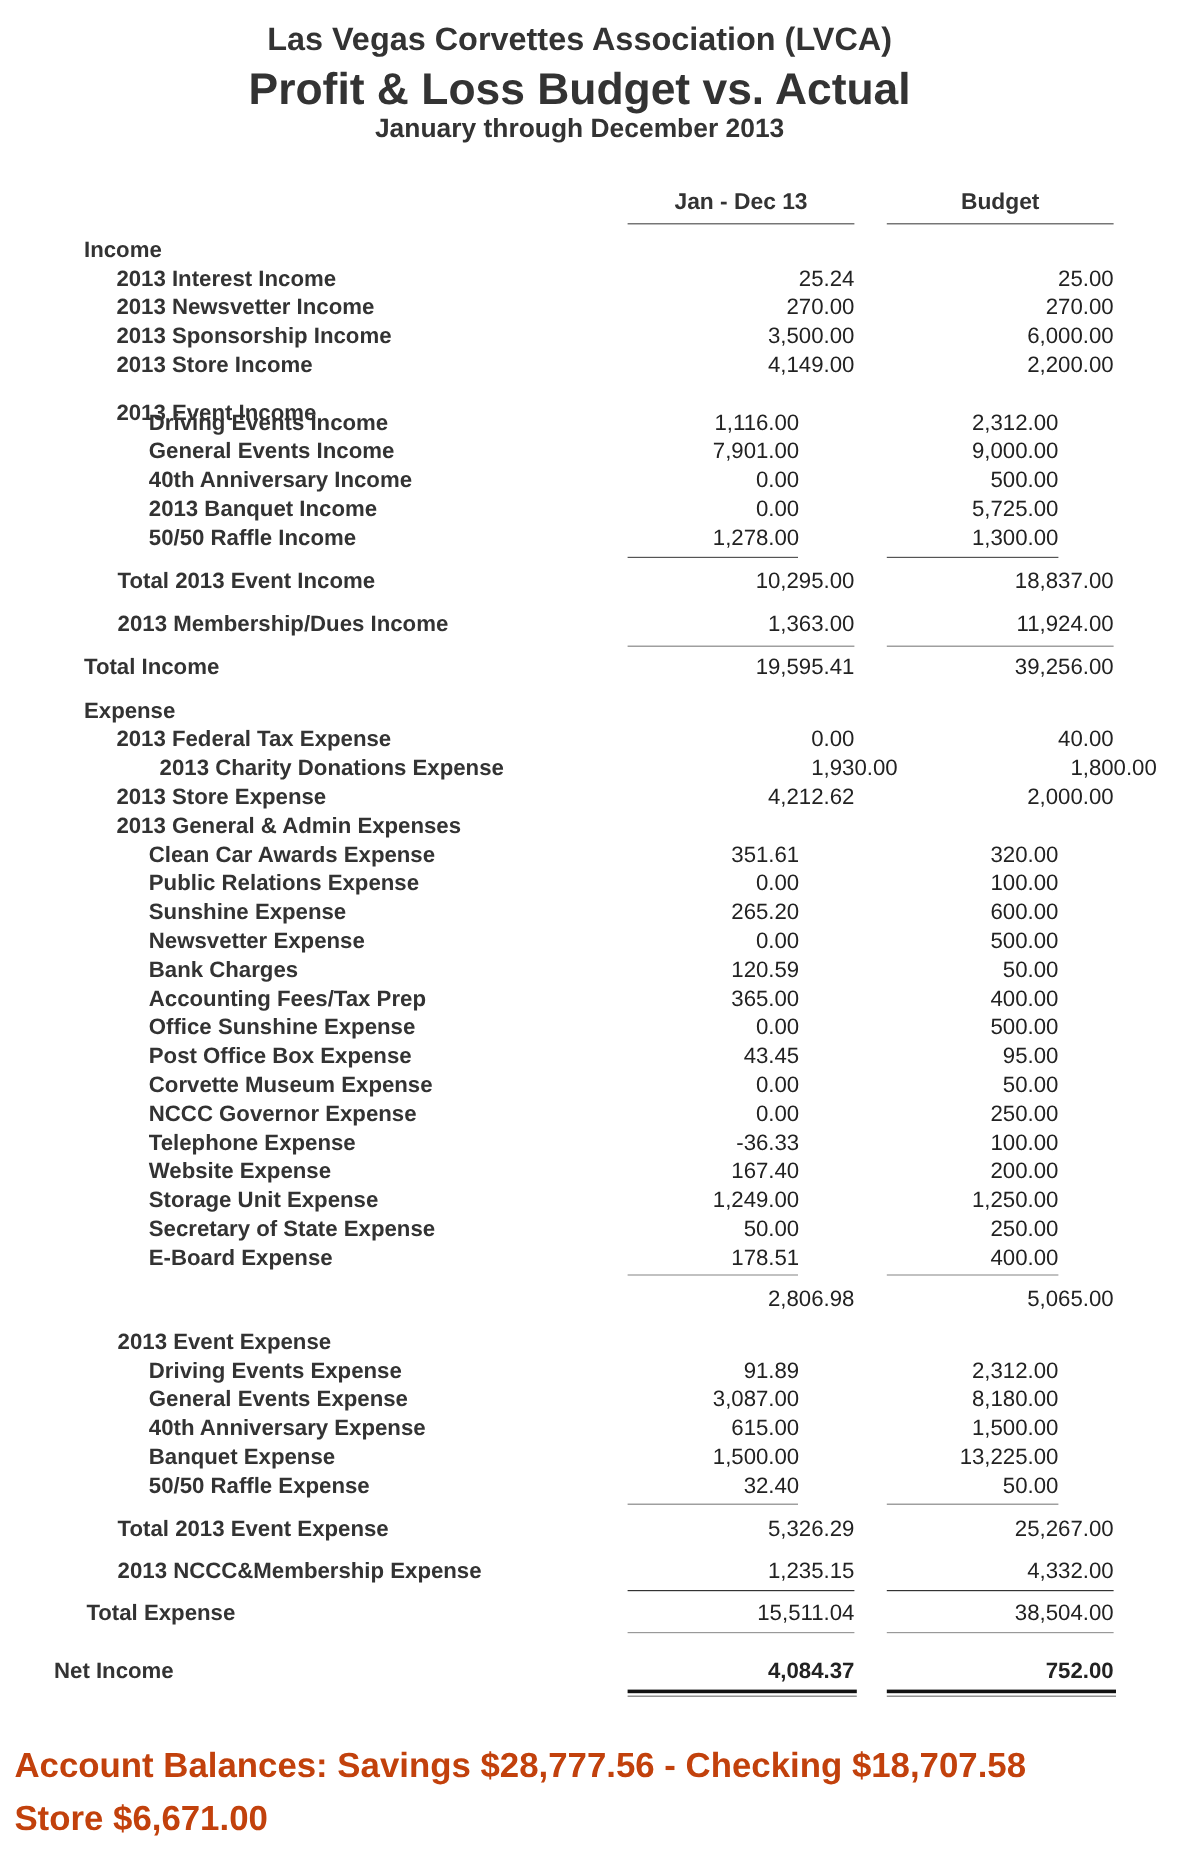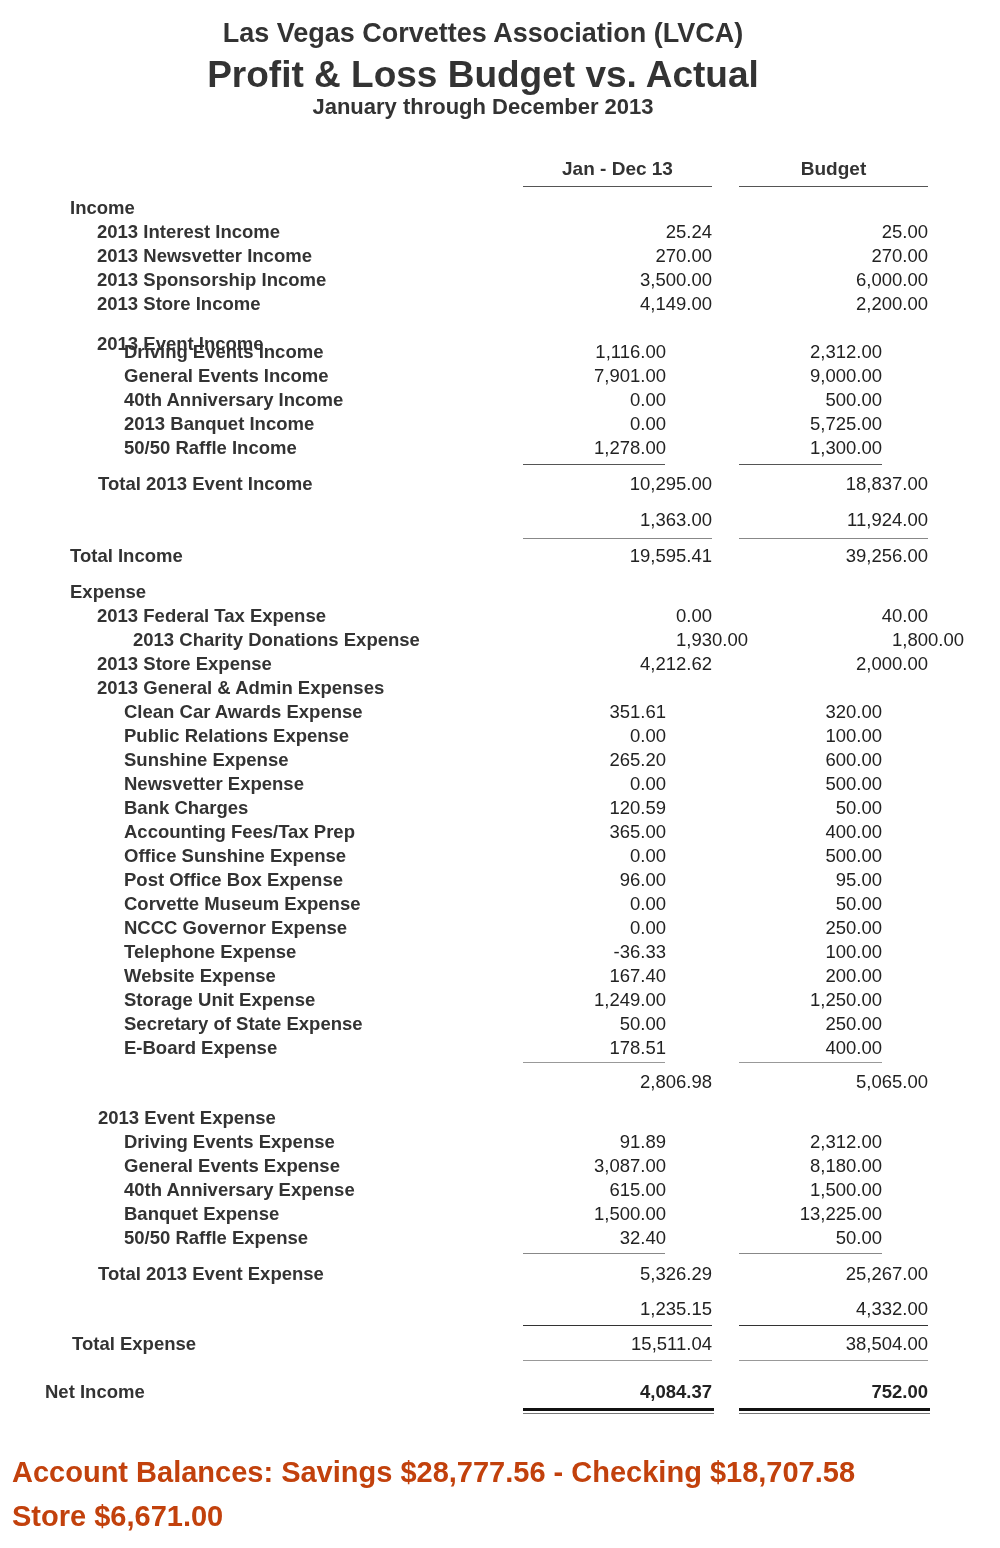--- a/index.html
+++ b/index.html
@@ -113,20 +113,21 @@
       <span class="label">50/50 Raffle Income</span>
       <span class="v a">1,278.00</span>
       <span class="v b">1,300.00</span>
     </div>
     <div class="row lvltot1" style="top: 472px;">
       <span class="label">Total 2013 Event Income</span>
       <span class="v a">10,295.00</span>
       <span class="v b">18,837.00</span>
     </div>
     <div class="row lvltot1" style="top: 508px;">
+      <span class="label">2013 Membership/Dues Income</span>
       <span class="v a">1,363.00</span>
       <span class="v b">11,924.00</span>
     </div>
     <div class="row lvl0" style="top: 544px;">
       <span class="label">Total Income</span>
       <span class="v a">19,595.41</span>
       <span class="v b">39,256.00</span>
     </div>
     <div class="row lvl0" style="top: 580px;">
       <span class="label">Expense</span>
@@ -183,21 +184,21 @@
       <span class="v a">365.00</span>
       <span class="v b">400.00</span>
     </div>
     <div class="row lvl2 inner" style="top: 844px;">
       <span class="label">Office Sunshine Expense</span>
       <span class="v a">0.00</span>
       <span class="v b">500.00</span>
     </div>
     <div class="row lvl2 inner" style="top: 868px;">
       <span class="label">Post Office Box Expense</span>
-      <span class="v a">96.00</span>
+      <span class="v a">43.45</span>
       <span class="v b">95.00</span>
     </div>
     <div class="row lvl2 inner" style="top: 892px;">
       <span class="label">Corvette Museum Expense</span>
       <span class="v a">0.00</span>
       <span class="v b">50.00</span>
     </div>
     <div class="row lvl2 inner" style="top: 916px;">
       <span class="label">NCCC Governor Expense</span>
       <span class="v a">0.00</span>
@@ -261,20 +262,21 @@
       <span class="label">50/50 Raffle Expense</span>
       <span class="v a">32.40</span>
       <span class="v b">50.00</span>
     </div>
     <div class="row lvltot1" style="top: 1262px;">
       <span class="label">Total 2013 Event Expense</span>
       <span class="v a">5,326.29</span>
       <span class="v b">25,267.00</span>
     </div>
     <div class="row lvltot1" style="top: 1297px;">
+      <span class="label">2013 NCCC&amp;Membership Expense</span>
       <span class="v a">1,235.15</span>
       <span class="v b">4,332.00</span>
     </div>
     <div class="row lvltot" style="top: 1332px;">
       <span class="label">Total Expense</span>
       <span class="v a">15,511.04</span>
       <span class="v b">38,504.00</span>
     </div>
     <div class="row lvlnet bold" style="top: 1380px;">
       <span class="label">Net Income</span>

